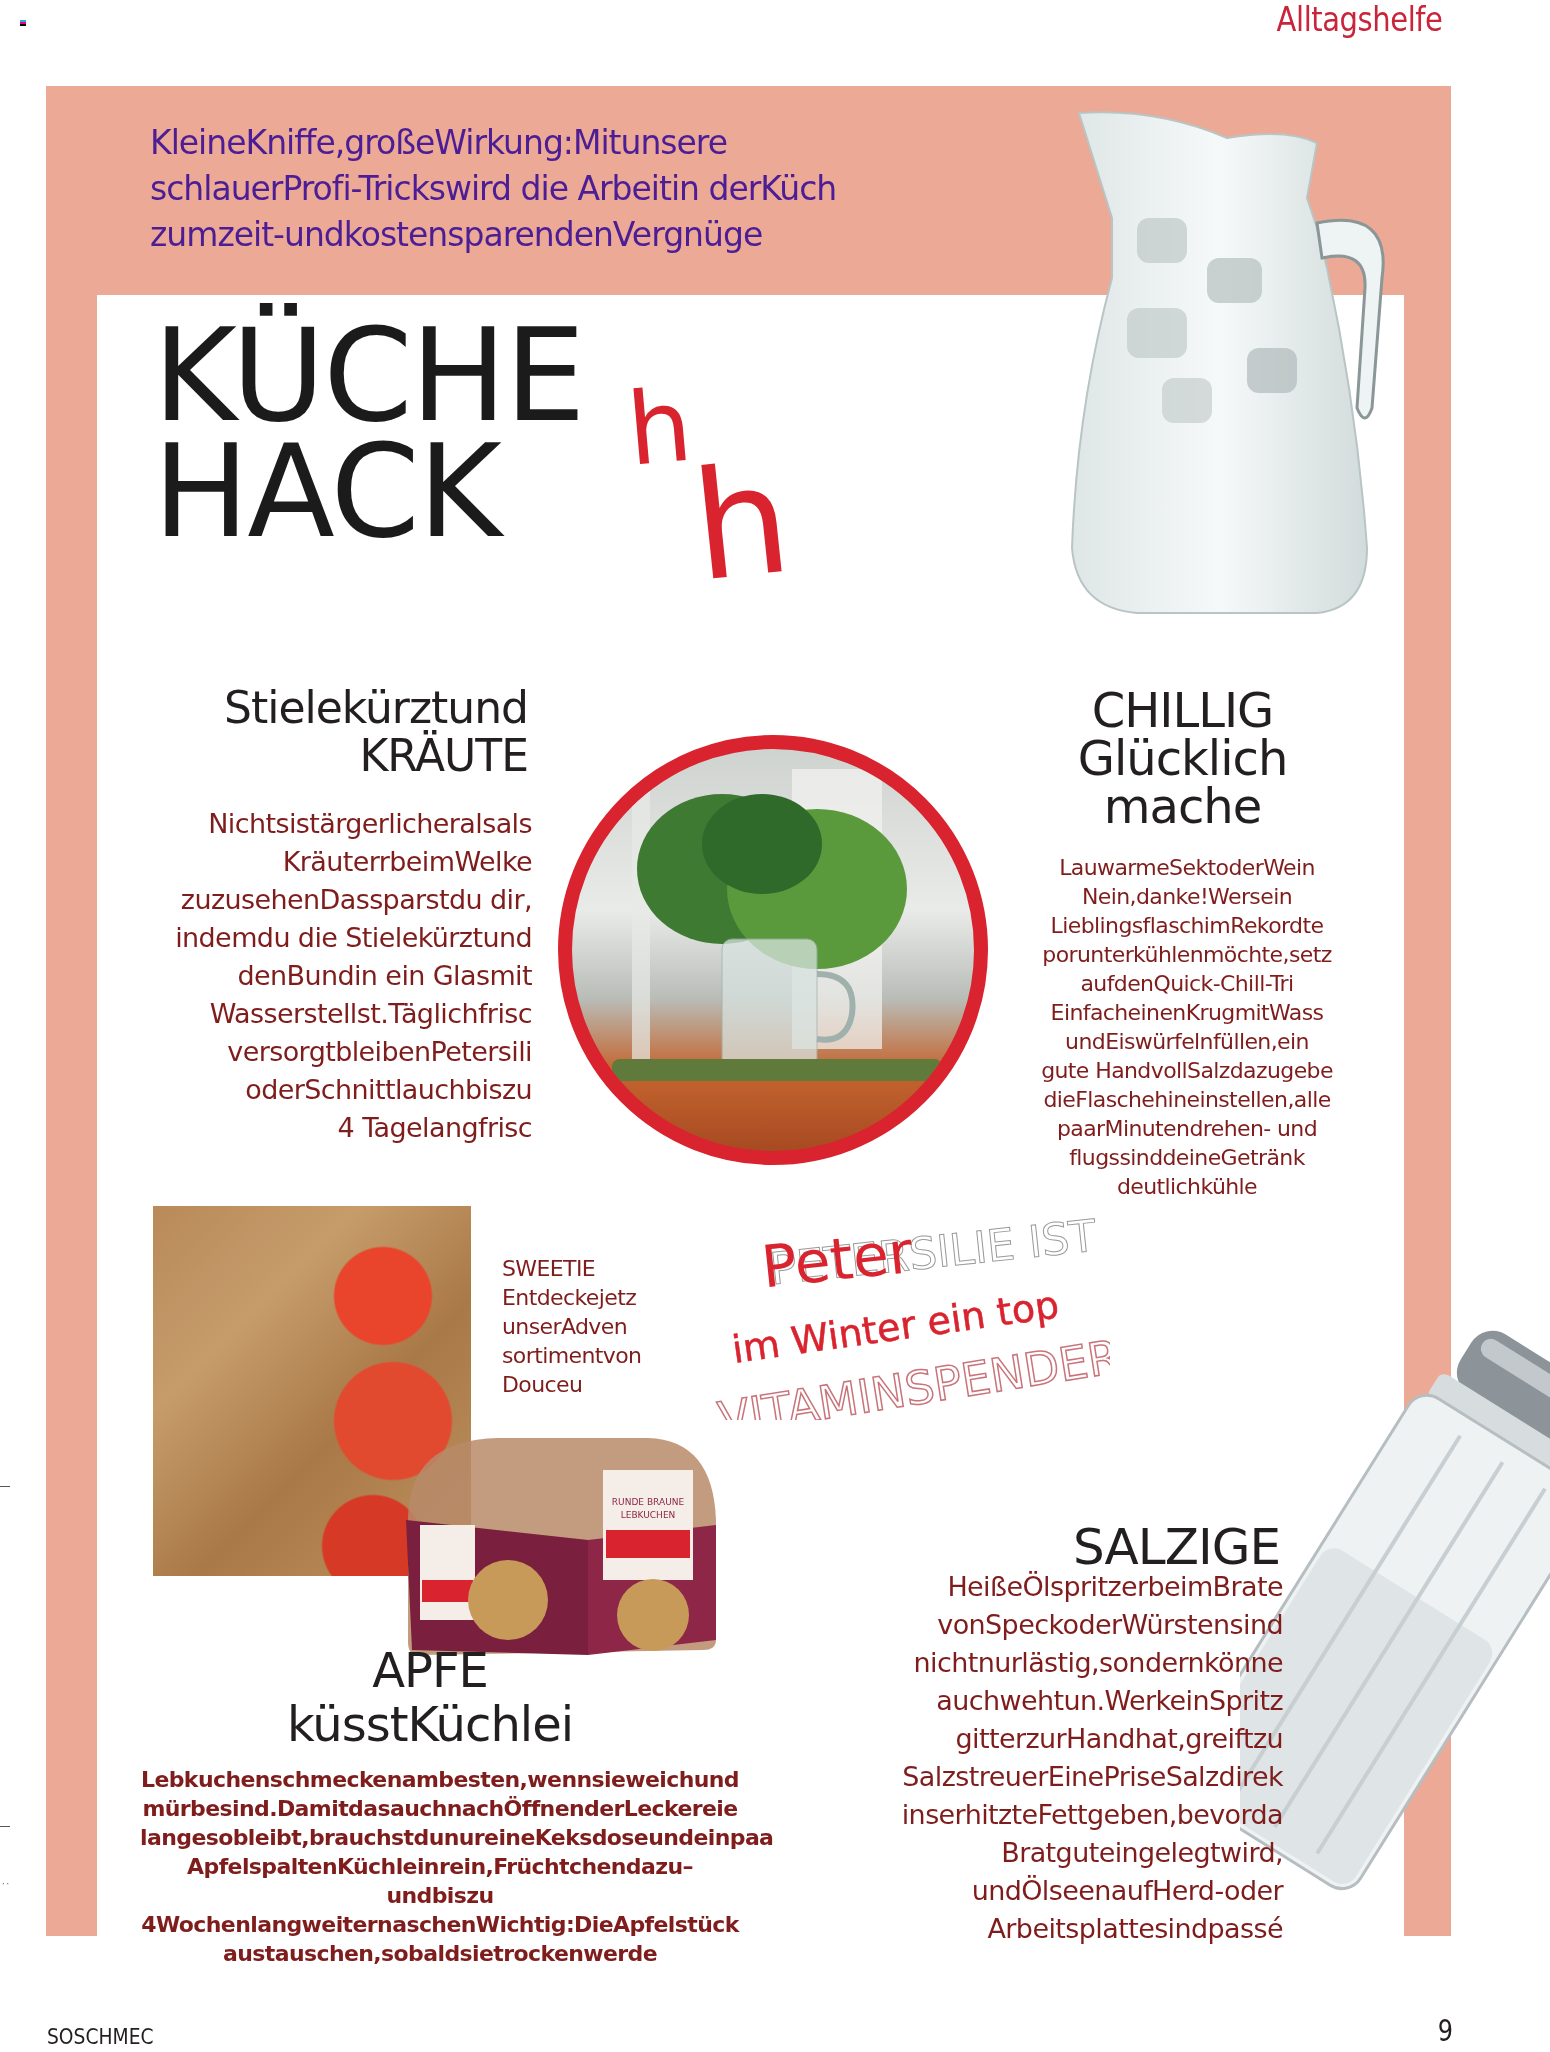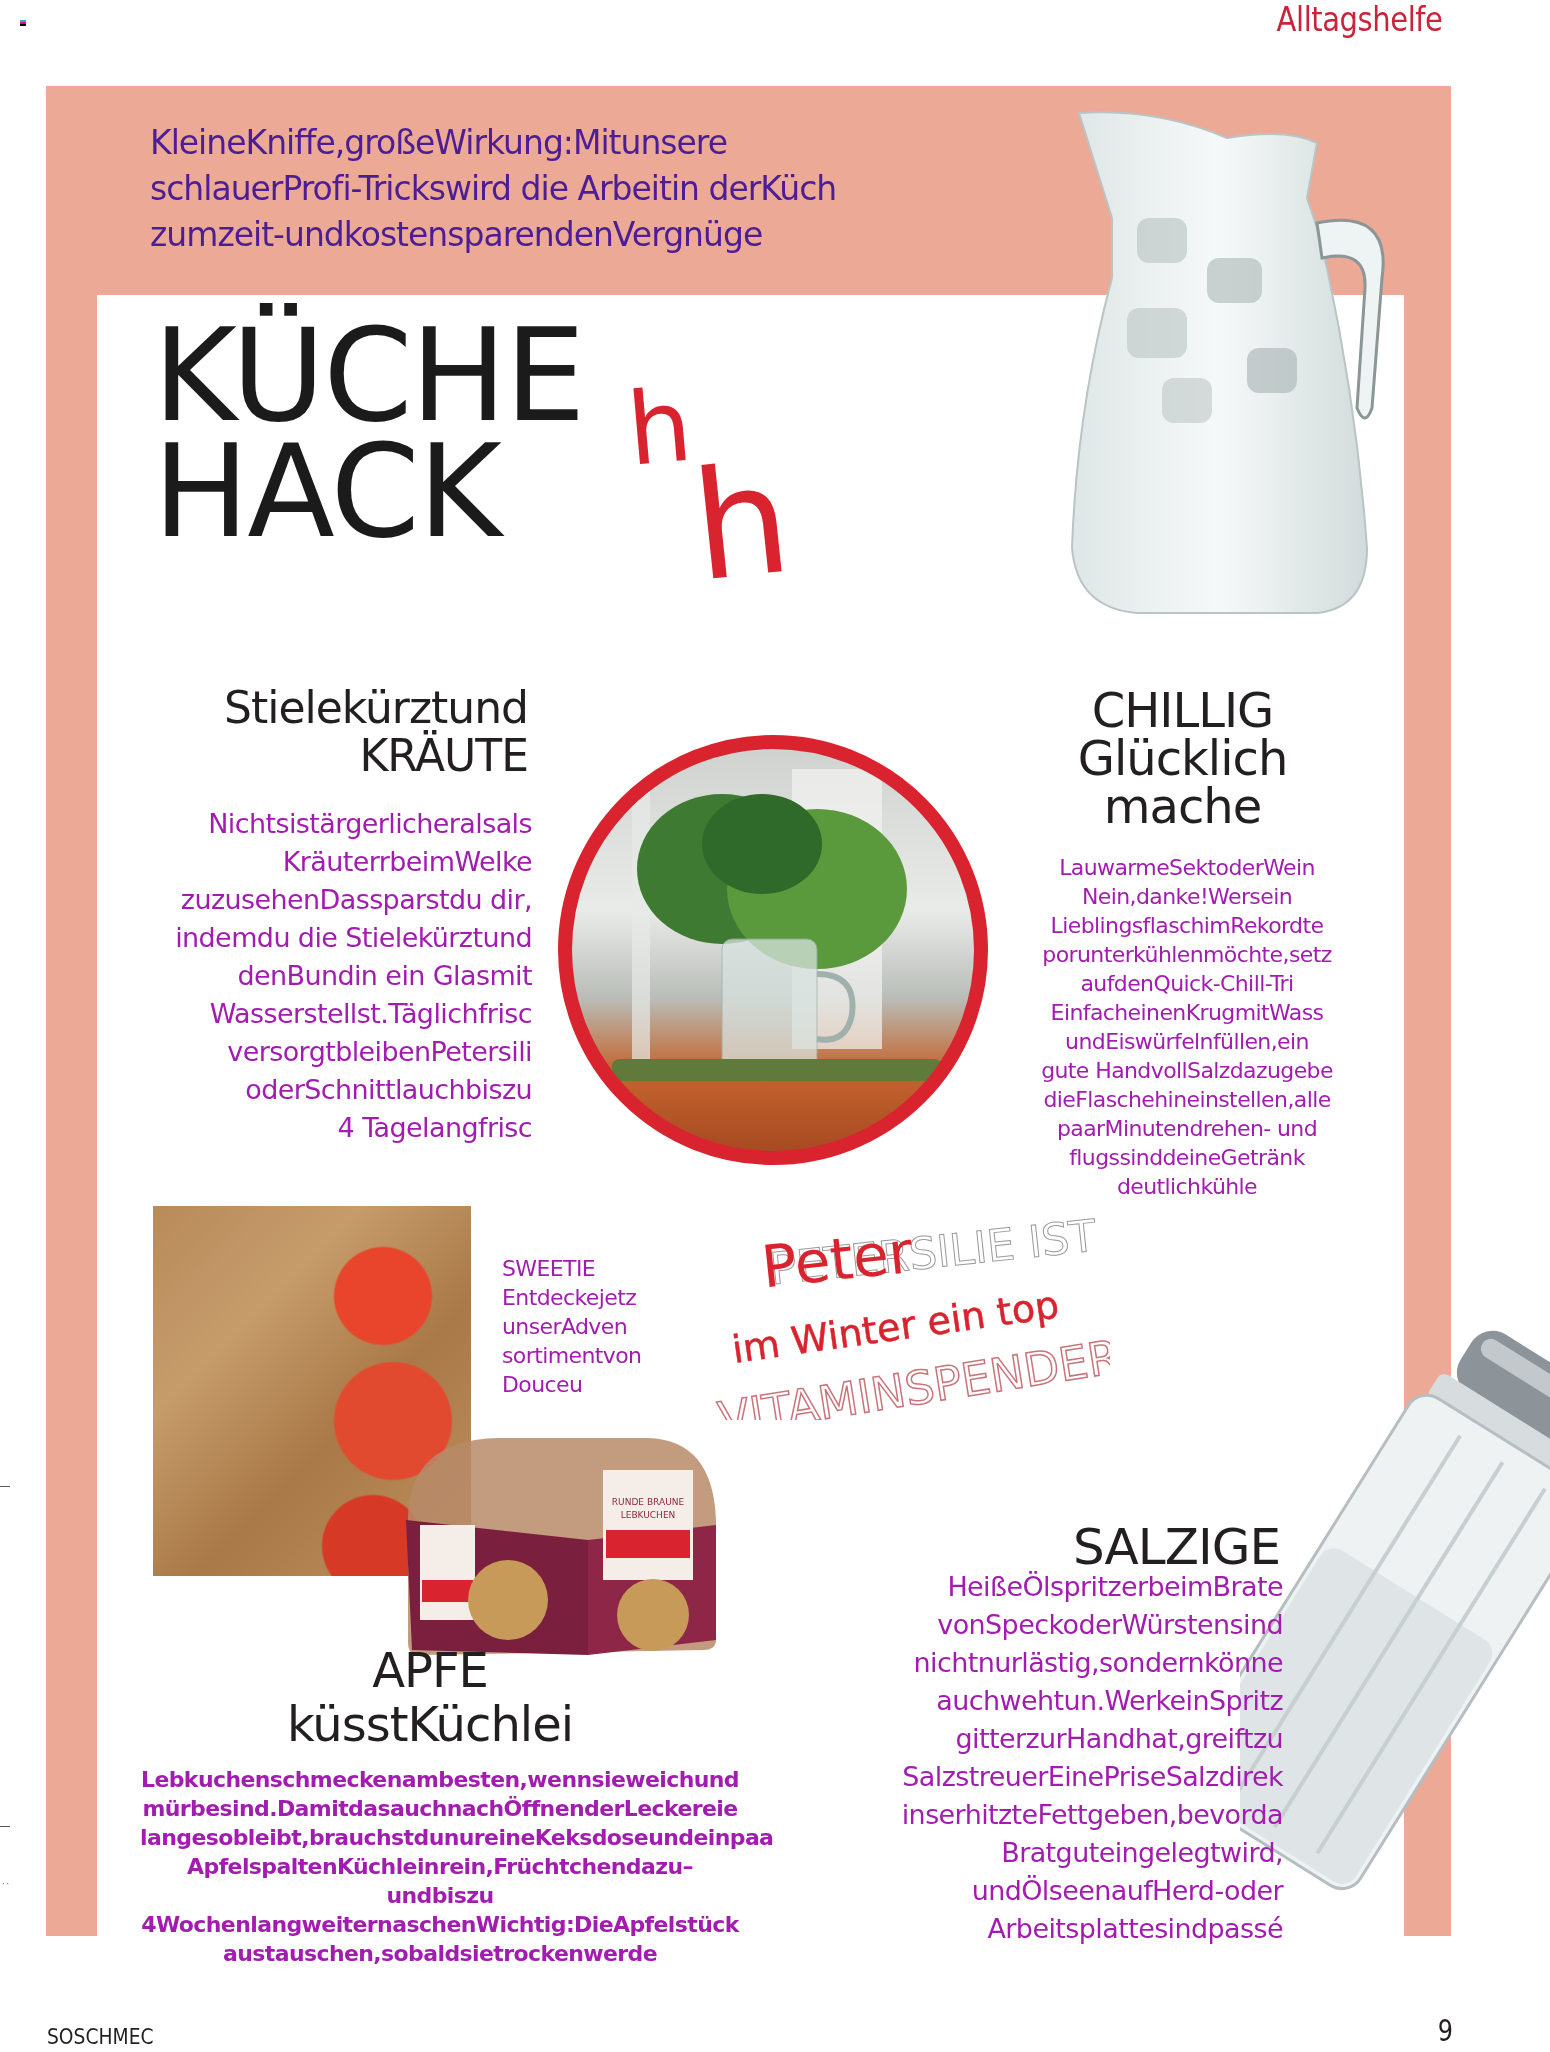--- a/index.html
+++ b/index.html
@@ -36,21 +36,21 @@
     position: absolute; left: 153px; top: 318px;
     font-size: 128px; line-height: 116px; color: #1b1b1b; letter-spacing: -2px;
   }
   .headline div { white-space: nowrap; }
   .h-red { position: absolute; color: #d9232e; font-size: 118px; line-height: 1; }
   .h-red.one { left: 628px; top: 378px; transform: rotate(-5deg); font-size: 100px; }
   .h-red.two { left: 694px; top: 448px; transform: rotate(-6deg); font-size: 150px; }
 
   
   .sec-title { position: absolute; color: #231f20; white-space: nowrap; letter-spacing: -1px; }
-  .sec-body { position: absolute; color: #a21caf; white-space: pre-line; letter-spacing: -0.6px; }
+  .sec-body { position: absolute; color: #7f1d1d; white-space: pre-line; letter-spacing: -0.6px; }
 
   .herbs-title { right: calc(1550px - 528px); top: 684px; text-align: right; font-size: 44px; line-height: 48px; }
   .herbs-body { right: calc(1550px - 532px); top: 805px; width: 380px; text-align: right; font-size: 27px; line-height: 38px; }
 
   .chill-title { left: 1000px; width: 365px; top: 686px; text-align: center; font-size: 48px; line-height: 48px; }
   .chill-body { left: 1012px; width: 350px; top: 853px; text-align: center; font-size: 22px; line-height: 29px; }
 
   .sweetie { left: 502px; top: 1254px; font-size: 22px; line-height: 29px; text-align: left; }
 
   .apfel-title { left: 180px; width: 500px; top: 1643px; text-align: center; font-size: 48px; line-height: 54px; }

